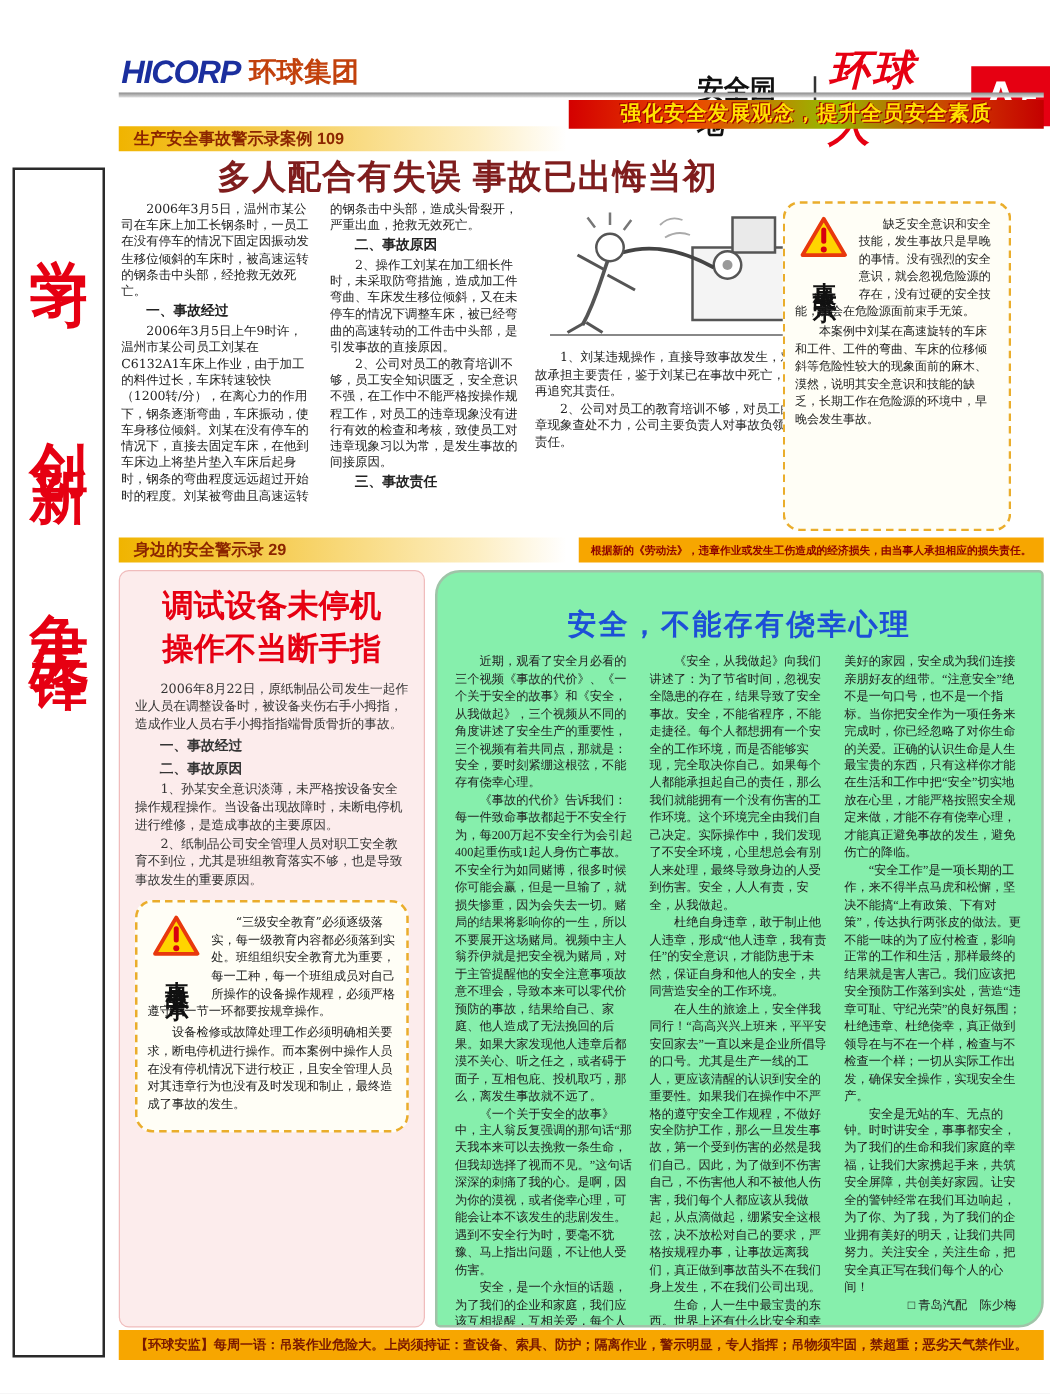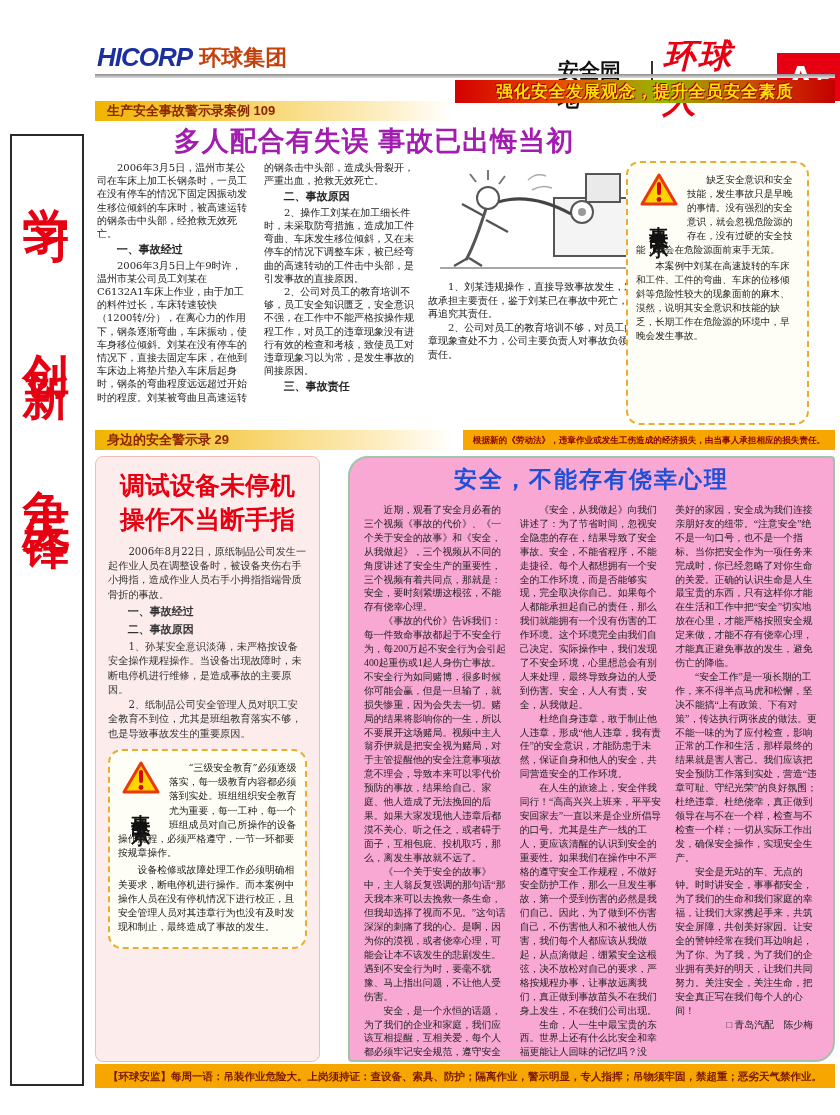--- a/index.html
+++ b/index.html
@@ -32,21 +32,21 @@
   .banner { position:absolute; left:455px; top:80px; width:380px; height:23px;
             background:linear-gradient(90deg,#d40000,#e84e00 28%,#96b800 55%,#cf3a00 82%,#c40000);
             color:#ffe200; font-weight:900; font-size:16.5px; text-align:center; line-height:23px;
             text-shadow:1px 1px 0 #a30000,-1px -1px 0 #a30000; letter-spacing:1px; white-space:nowrap; }
   .kicker { position:absolute; left:95px; top:101px; width:358px; height:20px;
             background:linear-gradient(90deg,#f0b400,#fdeec2 80%,#ffffff); color:#8b2500;
             font-weight:bold; font-size:13px; line-height:20px; padding-left:12px; box-sizing:border-box; }
 
   
   .headline { position:absolute; left:95px; top:123px; width:558px; text-align:center;
-              color:#a21caf; font-size:27px; font-weight:900; letter-spacing:1px; white-space:nowrap; }
+              color:#7f1d1d; font-size:27px; font-weight:900; letter-spacing:1px; white-space:nowrap; }
   .article-cols { position:absolute; left:97px; top:161px; width:320px; height:265px;
                   column-count:2; column-gap:14px; font-family:"DejaVu Serif", serif;
                   font-size:10px; line-height:1.32; color:#222; }
   .article-cols p, .col3 p { margin:0; text-indent:2em; }
   .sec-h { font-weight:bold; font-family:"Liberation Sans", sans-serif; font-size:11px;
            margin:2px 0; text-indent:1.8em; }
   .col3 { position:absolute; left:428px; top:158px; width:218px; height:268px;
           font-family:"DejaVu Serif", serif; font-size:10px; line-height:1.35; color:#222; }
   .illus { display:block; margin:0 0 4px 8px; }
 
@@ -63,32 +63,32 @@
 
   
   .kicker2 { position:absolute; left:95px; top:430px; width:358px; height:20px;
              background:linear-gradient(90deg,#f0b400,#fdeec2 80%,#ffffff); color:#8b2500;
              font-weight:bold; font-size:13px; line-height:20px; padding-left:12px; box-sizing:border-box; }
   .notice { position:absolute; left:463px; top:430px; width:372px; height:20px; background:#f7a600;
             color:#8b0000; font-size:8.6px; font-weight:bold; line-height:20px; text-align:center;
             white-space:nowrap; overflow:hidden; }
 
   
-  .pinkbox { position:absolute; left:95px; top:456px; width:225px; height:606px; background:#fcecec;
+  .pinkbox { position:absolute; left:95px; top:456px; width:245px; height:606px; background:#fcecec;
              border:1px solid #f0bcbc; border-radius:8px; box-sizing:border-box;
              padding:12px 12px 8px; overflow:hidden; }
   .pink-title { text-align:center; color:#e60012; font-weight:900; font-size:25px; line-height:1.35; }
   .pink-body { margin-top:8px; font-family:"DejaVu Serif", serif; font-size:10.2px; line-height:1.42; color:#333; }
   .pink-body p { margin:0; text-indent:2em; }
   .warnbox2 { margin-top:8px; font-size:9.8px; line-height:1.45; }
 
   
-  .greenbox { position:absolute; left:348px; top:456px; width:487px; height:606px; background:#f9a8d4;
+  .greenbox { position:absolute; left:348px; top:456px; width:487px; height:606px; background:#86efac;
               border:2px solid #9fc4a8; border-radius:20px 4px 20px 4px; box-sizing:border-box;
-              padding:4px 14px; overflow:hidden; }
+              padding:24px 14px; overflow:hidden; }
   .green-title { text-align:center; color:#1d4fd7; font-weight:900; font-size:23px; margin:2px 0 8px;
                  letter-spacing:2px; }
   .essay { column-count:3; column-gap:12px; font-family:Liberation Serif, serif; font-size:9.8px;
            line-height:1.42; color:#222; }
   .essay p { margin:0; text-indent:2em; }
   .signature { text-indent:0; text-align:right; padding-right:6px; margin-top:2px; }
 
   
   .footer { position:absolute; left:95px; top:1064px; width:740px; height:24px; background:#f7a600;
             color:#7a1800; font-weight:bold; font-size:10.5px; line-height:24px; text-align:center;

